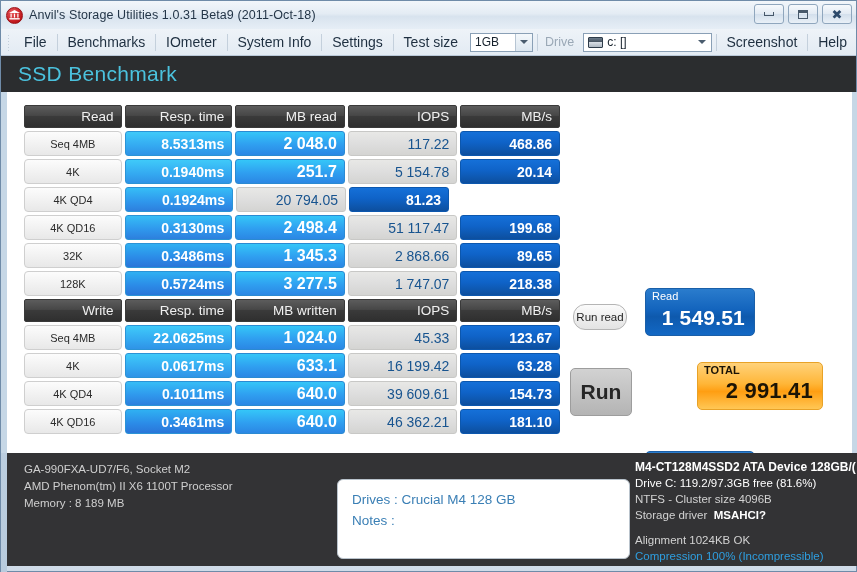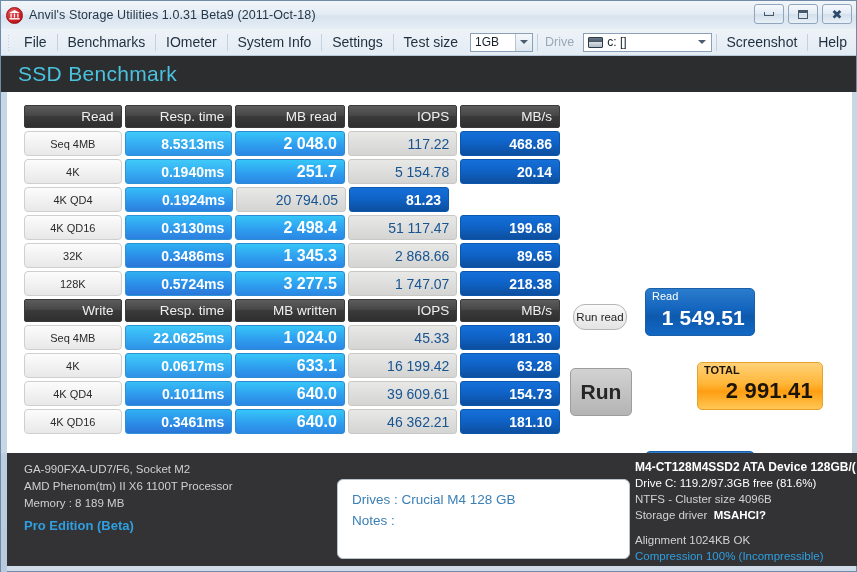--- a/index.html
+++ b/index.html
@@ -369,21 +369,21 @@
           <div class="cell c-mb   hcell">MB written</div>
           <div class="cell c-iops hcell">IOPS</div>
           <div class="cell c-mbs  hcell">MB/s</div>
         </div>
 
         <div class="trow g-a">
           <div class="cell c-lbl lblcell">Seq 4MB</div>
           <div class="cell c-resp c1">22.0625ms</div>
           <div class="cell c-mb   c2">1 024.0</div>
           <div class="cell c-iops c3">45.33</div>
-          <div class="cell c-mbs  c4">181.30</div>
+          <div class="cell c-mbs  c4">123.67</div>
         </div>
         <div class="trow g-a">
           <div class="cell c-lbl lblcell">4K</div>
           <div class="cell c-resp c1">0.0617ms</div>
           <div class="cell c-mb   c2">633.1</div>
           <div class="cell c-iops c3">16 199.42</div>
           <div class="cell c-mbs  c4">63.28</div>
         </div>
         <div class="trow g-b">
           <div class="cell c-lbl lblcell">4K QD4</div>
@@ -420,21 +420,20 @@
 
     </div>
   </div>
 
   <div class="footer">
 
     <div class="footleft">
       <div>GA-990FXA-UD7/F6, Socket M2</div>
       <div>AMD Phenom(tm) II X6 1100T Processor</div>
       <div>Memory : 8 189 MB</div>
-      <div class="edition">Pro Edition (Beta)</div>
     </div>
 
     <div class="notes">
       <div>Drives : Crucial M4 128 GB</div>
       <div>Notes :</div>
     </div>
 
     <div class="footright">
       <div class="title">M4-CT128M4SSD2 ATA Device 128GB/(</div>
       <div class="drv">Drive C: 119.2/97.3GB free (81.6%)</div>

